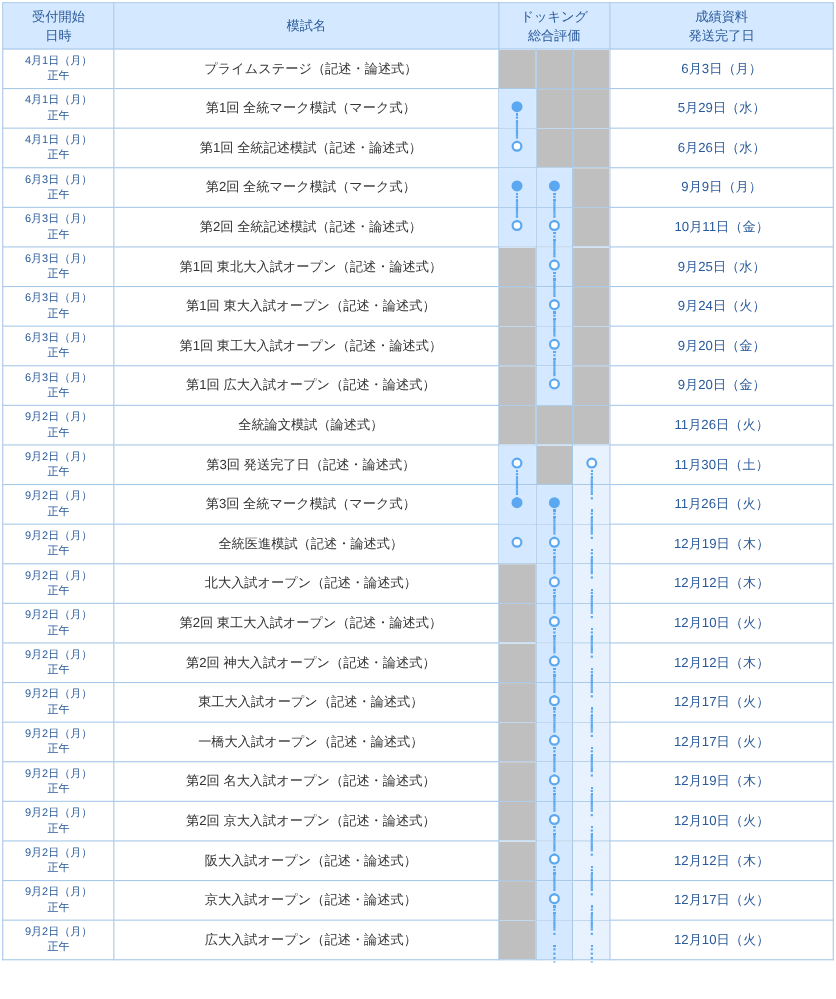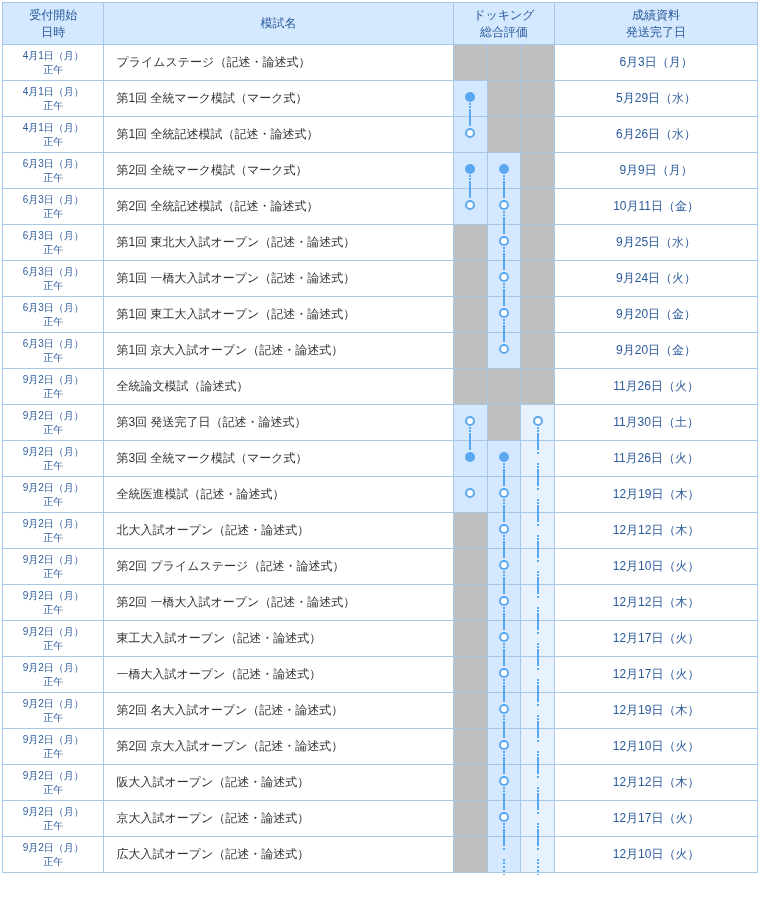--- a/index.html
+++ b/index.html
@@ -26,21 +26,21 @@
       color: #2a5a9a;
       font-weight: normal;
       height: 42px;
     }
     .col-date { width: 90px; }
     .col-name { width: 310px; }
     .col-dock { width: 30px; }
     .col-ship { width: 180px; }
 
     td.date-cell { color: #2a5a9a; font-size: 10px; }
-    td.name-cell { text-align: left; padding-left: 12px; color: #333; font-size: 12px; }
+    td.name-cell { text-align: center; padding-left: 12px; color: #333; font-size: 12px; }
     td.ship-cell { color: #2a5a9a; }
 
     td.dock { padding: 0; position: relative; height: 100%; }
     td.gray { background: #bfbfbf; }
     td.blue { background: #d4e8ff; }
     td.blue2 { background: #e8f2ff; }
 
     .dot {
       width: 10px; height: 10px;
       border: 2px solid #5ba8f0;
@@ -130,37 +130,37 @@
       <tr class="row">
         <td class="date-cell">6月3日（月）<br>正午</td>
         <td class="name-cell">第1回 東北大入試オープン（記述・論述式）</td>
         <td class="dock gray"></td>
         <td class="dock blue vline-before vline-after"><span class="dot"></span></td>
         <td class="dock gray"></td>
         <td class="ship-cell">9月25日（水）</td>
       </tr>
       <tr class="row">
         <td class="date-cell">6月3日（月）<br>正午</td>
-        <td class="name-cell">第1回 一橋大入試オープン（記述・論述式）</td>
+        <td class="name-cell">第1回 東大入試オープン（記述・論述式）</td>
         <td class="dock gray"></td>
         <td class="dock blue vline-before vline-after"><span class="dot"></span></td>
         <td class="dock gray"></td>
         <td class="ship-cell">9月24日（火）</td>
       </tr>
       <tr class="row">
         <td class="date-cell">6月3日（月）<br>正午</td>
         <td class="name-cell">第1回 東工大入試オープン（記述・論述式）</td>
         <td class="dock gray"></td>
         <td class="dock blue vline-before vline-after"><span class="dot"></span></td>
         <td class="dock gray"></td>
         <td class="ship-cell">9月20日（金）</td>
       </tr>
       <tr class="row">
         <td class="date-cell">6月3日（月）<br>正午</td>
-        <td class="name-cell">第1回 京大入試オープン（記述・論述式）</td>
+        <td class="name-cell">第1回 広大入試オープン（記述・論述式）</td>
         <td class="dock gray"></td>
         <td class="dock blue vline-before"><span class="dot"></span></td>
         <td class="dock gray"></td>
         <td class="ship-cell">9月20日（金）</td>
       </tr>
       <tr class="row">
         <td class="date-cell">9月2日（月）<br>正午</td>
         <td class="name-cell">全統論文模試（論述式）</td>
         <td class="dock gray"></td>
         <td class="dock gray"></td>
@@ -194,29 +194,29 @@
       <tr class="row">
         <td class="date-cell">9月2日（月）<br>正午</td>
         <td class="name-cell">北大入試オープン（記述・論述式）</td>
         <td class="dock gray"></td>
         <td class="dock blue vline-before vline-after"><span class="dot"></span></td>
         <td class="dock blue2 vline-before vline-after"></td>
         <td class="ship-cell">12月12日（木）</td>
       </tr>
       <tr class="row">
         <td class="date-cell">9月2日（月）<br>正午</td>
-        <td class="name-cell">第2回 プライムステージ（記述・論述式）</td>
+        <td class="name-cell">第2回 東工大入試オープン（記述・論述式）</td>
         <td class="dock gray"></td>
         <td class="dock blue vline-before vline-after"><span class="dot"></span></td>
         <td class="dock blue2 vline-before vline-after"></td>
         <td class="ship-cell">12月10日（火）</td>
       </tr>
       <tr class="row">
         <td class="date-cell">9月2日（月）<br>正午</td>
-        <td class="name-cell">第2回 一橋大入試オープン（記述・論述式）</td>
+        <td class="name-cell">第2回 神大入試オープン（記述・論述式）</td>
         <td class="dock gray"></td>
         <td class="dock blue vline-before vline-after"><span class="dot"></span></td>
         <td class="dock blue2 vline-before vline-after"></td>
         <td class="ship-cell">12月12日（木）</td>
       </tr>
       <tr class="row">
         <td class="date-cell">9月2日（月）<br>正午</td>
         <td class="name-cell">東工大入試オープン（記述・論述式）</td>
         <td class="dock gray"></td>
         <td class="dock blue vline-before vline-after"><span class="dot"></span></td>

